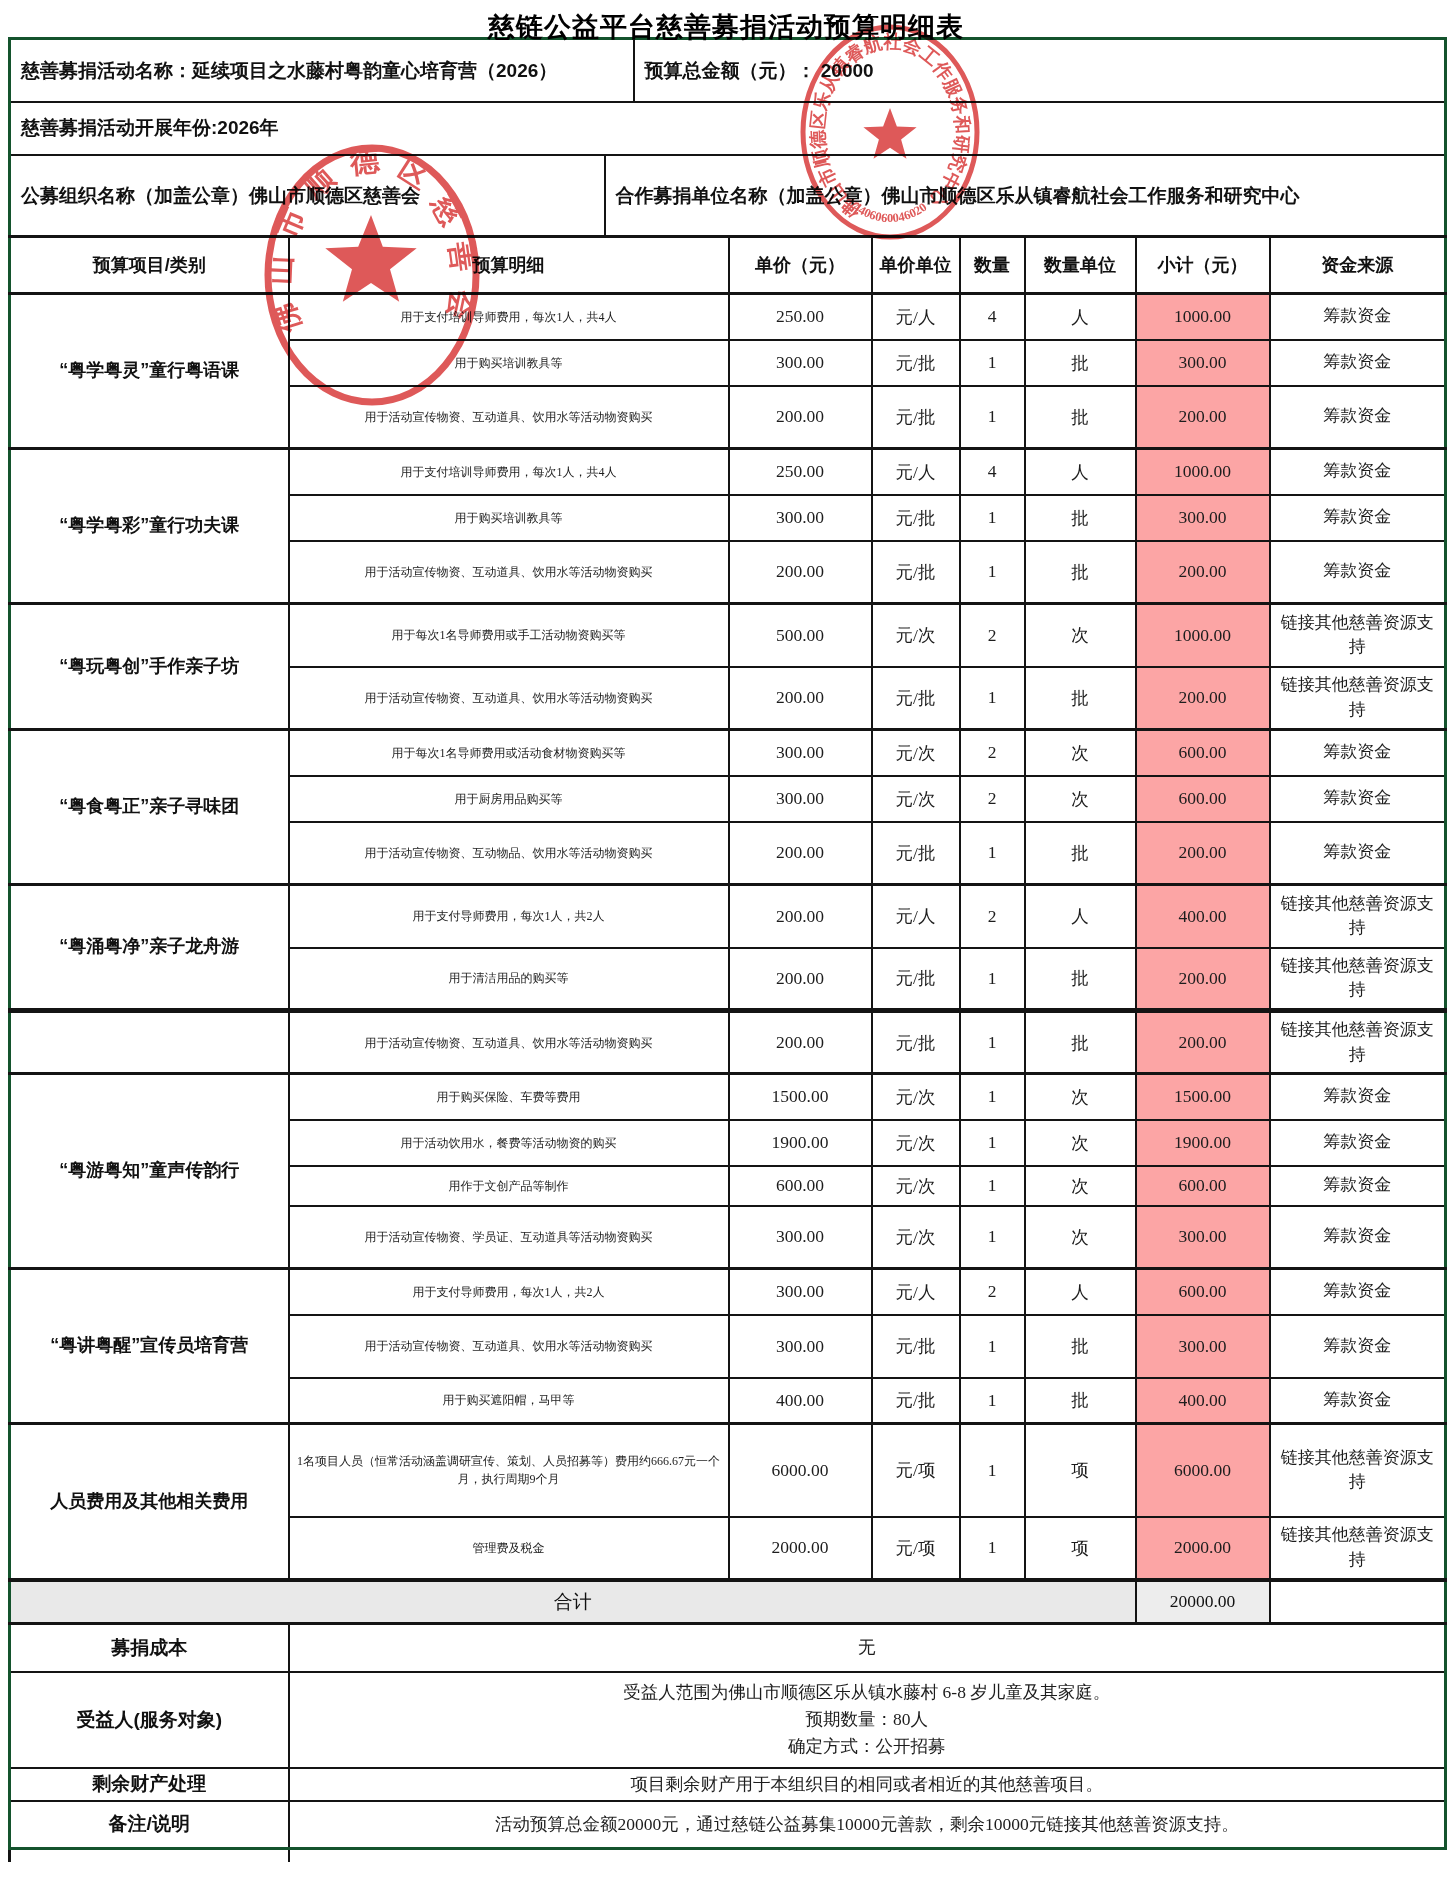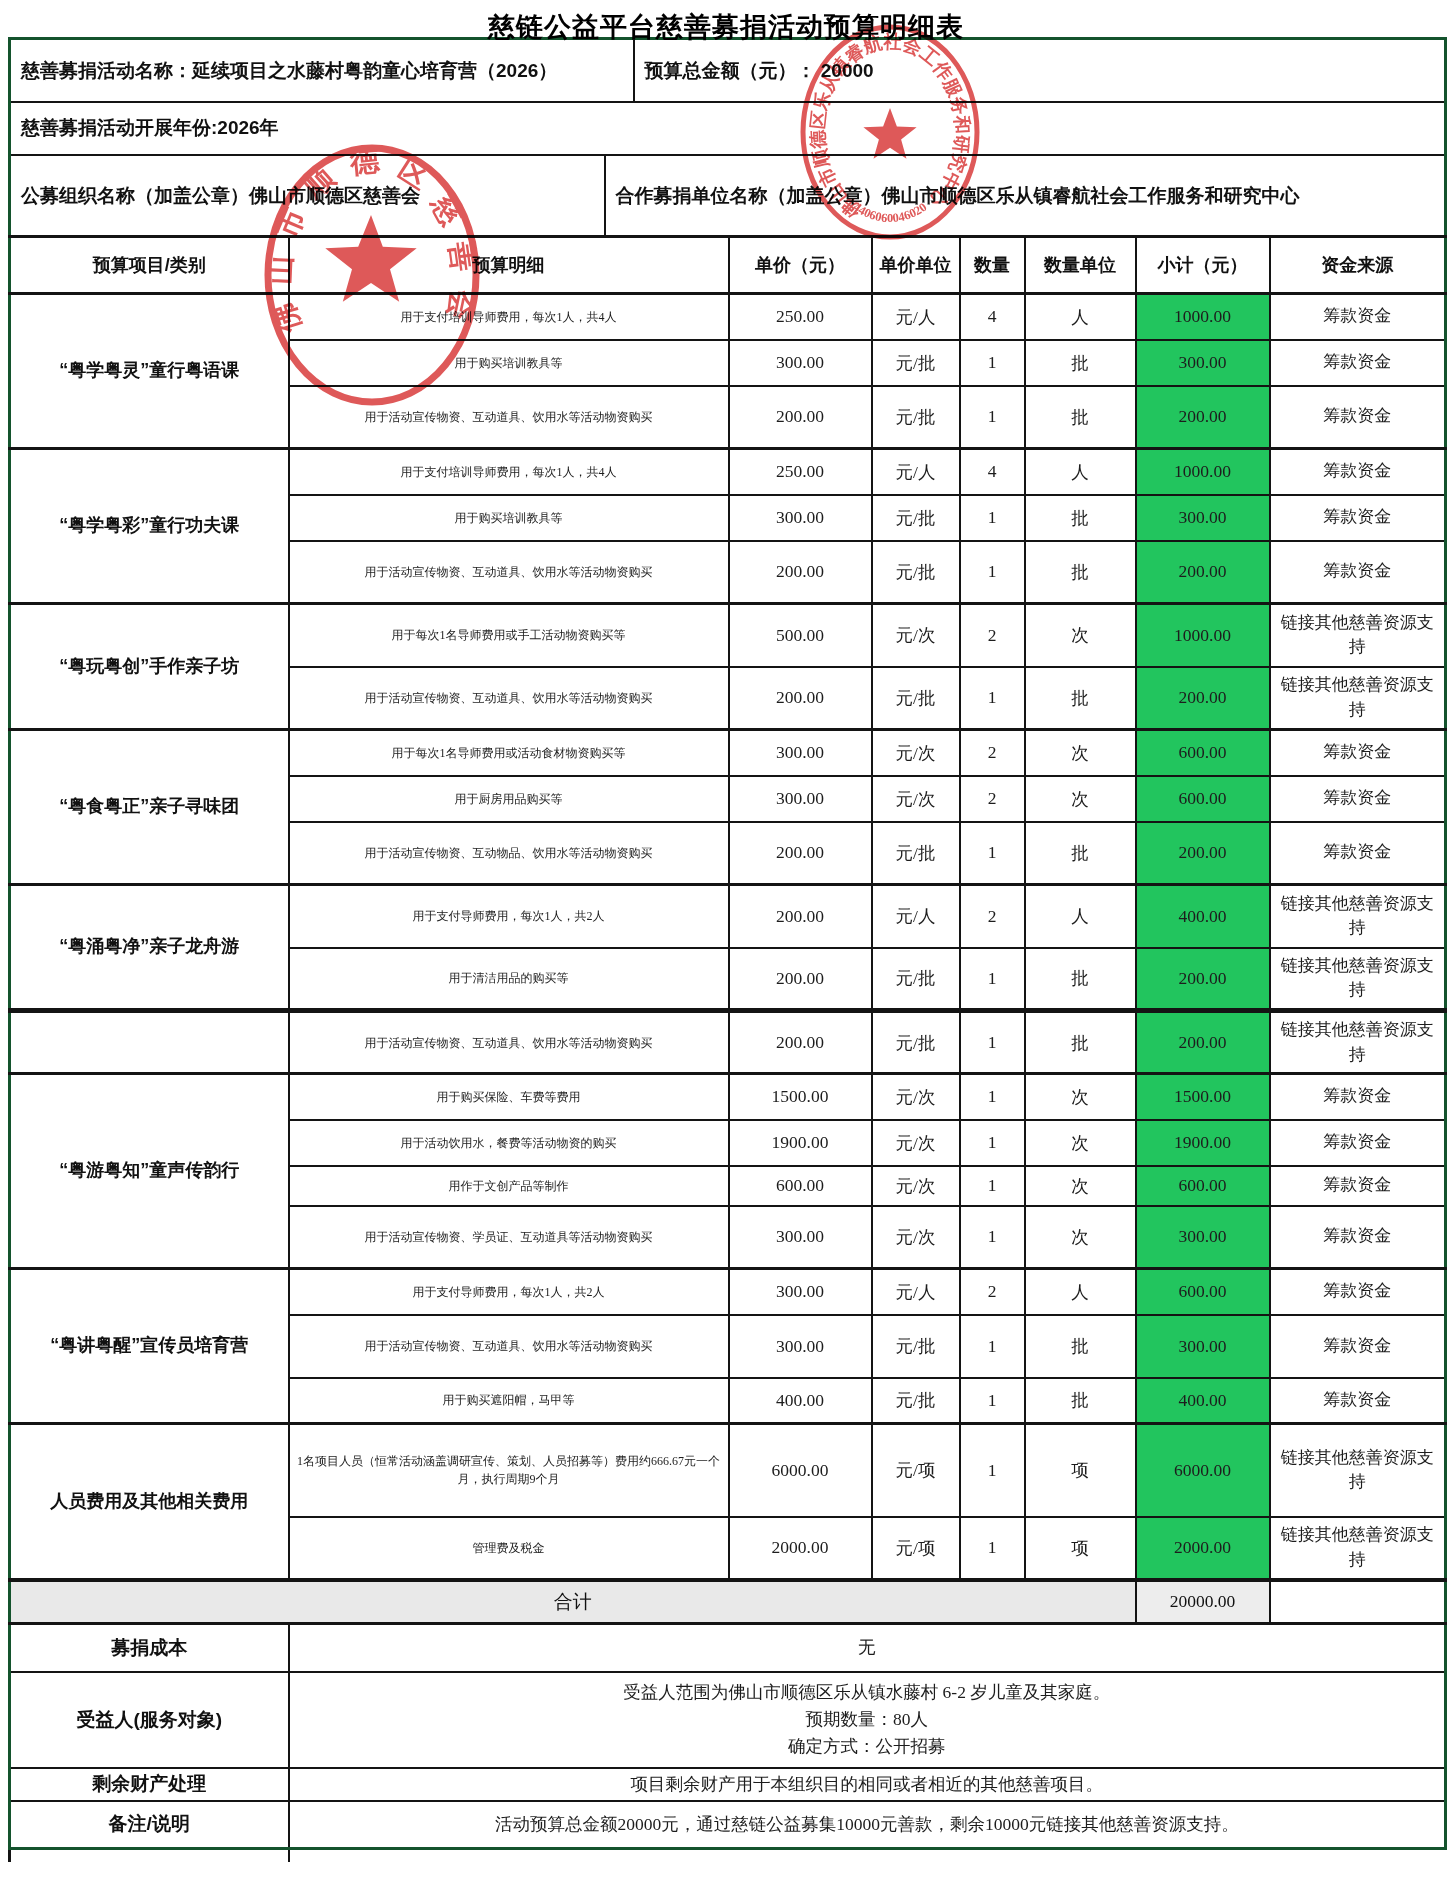--- a/index.html
+++ b/index.html
@@ -58,21 +58,21 @@
   }
   td.detail, td.num, td.unit, td.src {
     font-family: "Liberation Serif", "DejaVu Serif", serif;
     text-align: center;
     color:#1d1d1d;
   }
   td.detail { font-size: 12px; line-height: 1.5; padding: 2px 13px; }
   td.num    { font-size: 17.5px; }
   td.unit   { font-size: 17.5px; }
   td.src    { font-size: 17px; line-height: 1.45; }
-  td.subtot { background: #22c55e; margin-left: 12px; }
+  td.subtot { background: #fca5a5; margin-left: 12px; }
   tr.group-start td { border-top-width: 3px; }
   tr.page-break td { border-top-width: 5px; }
   tr.total-row { height: 44px; }
   tr.total-row td { border-top-width: 4px; border-bottom-width: 3px; }
   tr.total-row td.tlabel {
     background:#e9e9e9; font-weight:normal; font-size: 19px; text-align:center;
     font-family: "Liberation Sans", sans-serif;
   }
   tr.total-row td.tamount {
     background:#ededed; text-align:center;
@@ -368,21 +368,21 @@
         <td class="tamount">20000.00</td>
         <td></td>
       </tr>
 
     <tr class="foot-row" style="height: 48px;">
           <td class="flabel">募捐成本</td>
           <td class="fcontent" colspan="9">无</td>
         </tr>
         <tr class="foot-row" style="height: 96px;">
           <td class="flabel">受益人(服务对象)</td>
-          <td class="fcontent" colspan="9">受益人范围为佛山市顺德区乐从镇水藤村 6-2 岁儿童及其家庭。
+          <td class="fcontent" colspan="9">受益人范围为佛山市顺德区乐从镇水藤村 6-8 岁儿童及其家庭。
 预期数量：80人
 确定方式：公开招募</td>
         </tr>
         <tr class="foot-row" style="height: 29px;">
           <td class="flabel">剩余财产处理</td>
           <td class="fcontent" colspan="9">项目剩余财产用于本组织目的相同或者相近的其他慈善项目。</td>
         </tr>
         <tr class="foot-row" style="height: 48px;">
           <td class="flabel">备注/说明</td>
           <td class="fcontent" colspan="9">活动预算总金额20000元，通过慈链公益募集10000元善款，剩余10000元链接其他慈善资源支持。</td>

